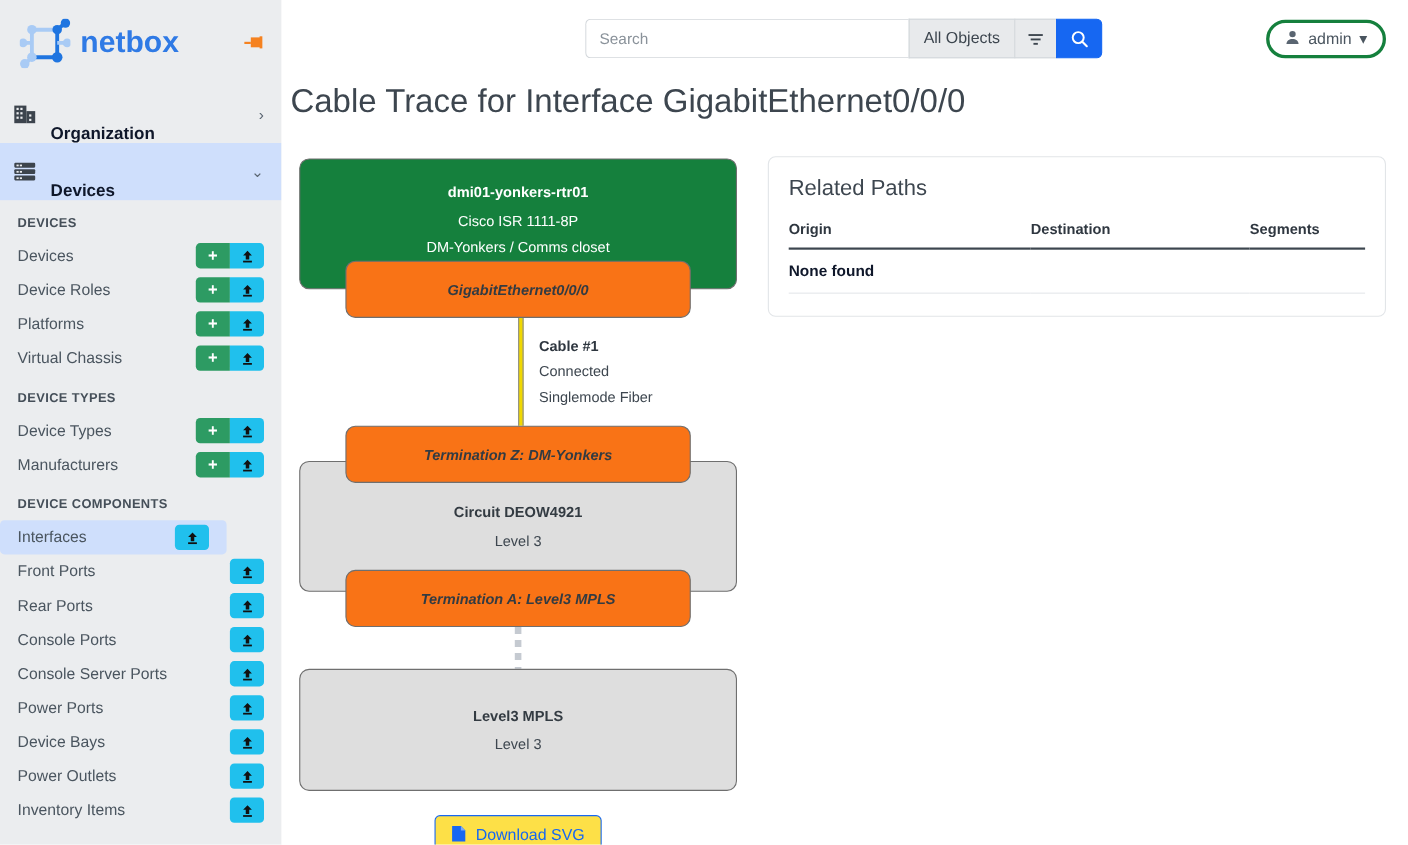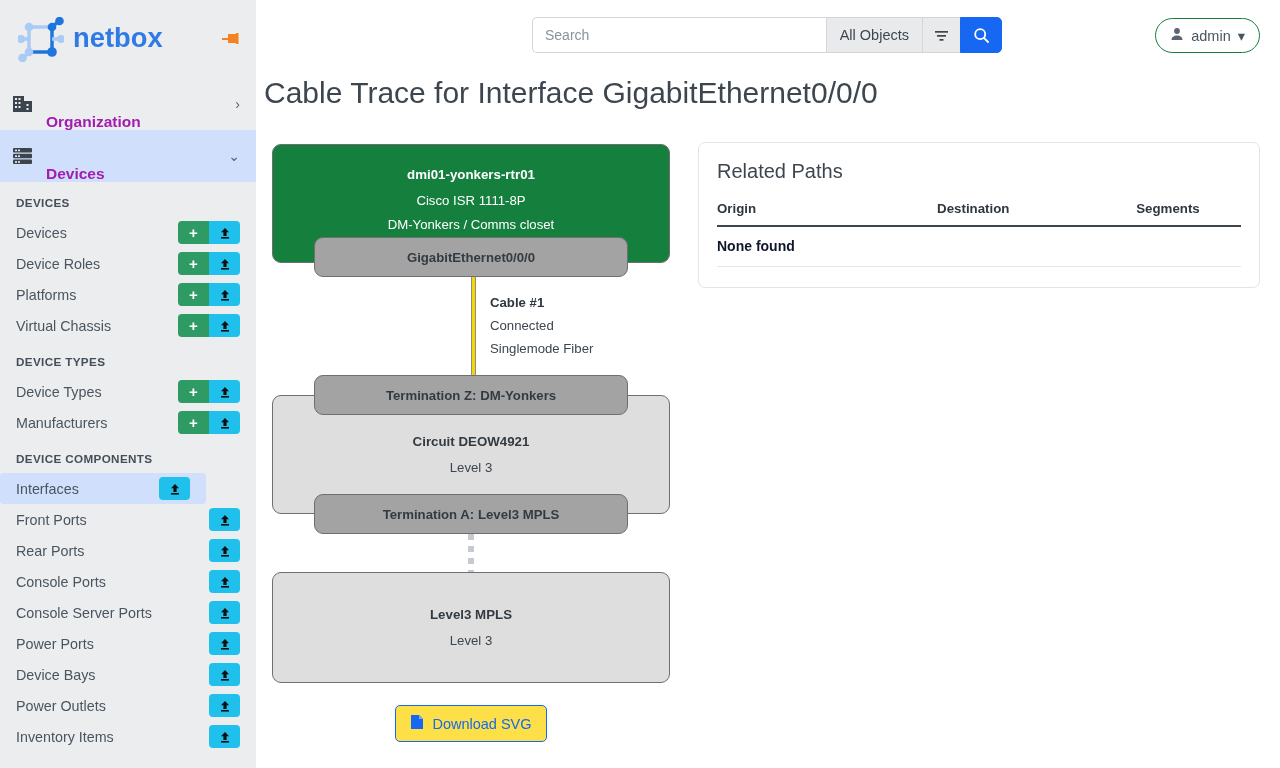--- a/index.html
+++ b/index.html
@@ -36,21 +36,21 @@
     background: none; border: none; cursor: pointer; padding: 0;
   }
 
   .nav-group {
     display: flex; align-items: center;
     height: 52px; padding: 0 16px 0 12px;
     cursor: pointer;
   }
   .nav-group.active { background: #cfdffc; }
   .nav-group .nav-ico { width: 34px; flex: 0 0 34px; display: flex; align-items: center; }
-  .nav-group .nav-label { font-size: 15.5px; font-weight: 700; color: #a21caf; flex: 1; margin-top: 36px; }
+  .nav-group .nav-label { font-size: 15.5px; font-weight: 700; color: #0f172a; flex: 1; margin-top: 36px; }
   .chev { color: #5a6571; font-size: 14px; line-height: 1; }
 
   .sec-head {
     font-size: 11.7px; font-weight: 700; letter-spacing: .35px;
     color: #454f59; padding: 14px 0 8px 16px; text-transform: uppercase;
   }
   .s-item {
     display: flex; align-items: center;
     height: 31px; margin: 0 0 0 0; padding: 0 16px 0 16px;
     position: relative;
@@ -100,21 +100,21 @@
     width: 38px; cursor: pointer;
   }
   .go-btn {
     display: flex; align-items: center; justify-content: center;
     background: #1667f2; border: 1px solid #1667f2;
     border-radius: 0 5px 5px 0; width: 42px; cursor: pointer;
   }
   .user-btn {
     position: absolute; right: 20px; top: 18px;
     height: 35px; display: flex; align-items: center; gap: 7px;
-    padding: 0 14px; border: 1px solid #15803d; border-radius: 18px;
+    padding: 0 14px; border: 3px solid #15803d; border-radius: 18px;
     background: #fff; cursor: pointer; font-size: 14.5px; color: #4a555f;
   }
 
   .page-title {
     font-size: 30px; font-weight: 400; color: #3d464f;
     padding: 6px 0 0 8px; margin: 0;
   }
   .content { padding: 0 20px 0 16px; display: flex; gap: 26px; }
   .col-left { width: 400px; flex: 0 0 400px; padding-top: 34px; position: relative; }
   .col-right { flex: 1; padding-top: 32px; }
@@ -124,24 +124,24 @@
   .node {
     border: 1px solid #6f6f6f; border-radius: 9px;
     text-align: center; position: relative;
   }
   .node.device { background: #15803d; color: #fff; padding: 22px 12px 30px; }
   .node.device .n-title { font-size: 13.3px; font-weight: 700; margin-bottom: 11px; }
   .node.device .n-sub { font-size: 13.2px; margin-bottom: 9px; }
   .node.device .n-sub:last-child { margin-bottom: 0; }
 
   .term {
-    background: #a3a3a3; border: 1px solid #6f6f6f; border-radius: 9px;
-    height: 40px; display: flex; align-items: center; justify-content: center;
+    background: #f97316; border: 1px solid #6f6f6f; border-radius: 9px;
+    height: 52px; display: flex; align-items: center; justify-content: center;
     font-size: 13.2px; font-weight: 700; color: #333b42;
-    margin: -26px 42px 0 42px; position: relative; z-index: 3;
+    margin: -26px 42px 0 42px; position: relative; z-index: 3; font-style: italic;
   }
 
   .cable-row { position: relative; height: 98px; }
   .cable-line {
     position: absolute; left: 199px; top: 0; width: 5px; height: 98px;
     background: #f0d800; border-left: 1px solid #8d8d8d; border-right: 1px solid #8d8d8d;
   }
   .cable-info { position: absolute; left: 218px; top: 18px; text-align: left; }
   .cable-info .c-name { font-size: 13.2px; font-weight: 700; color: #2f3740; margin-bottom: 8px; }
   .cable-info .c-line { font-size: 13.2px; color: #3d464f; margin-bottom: 8px; }

